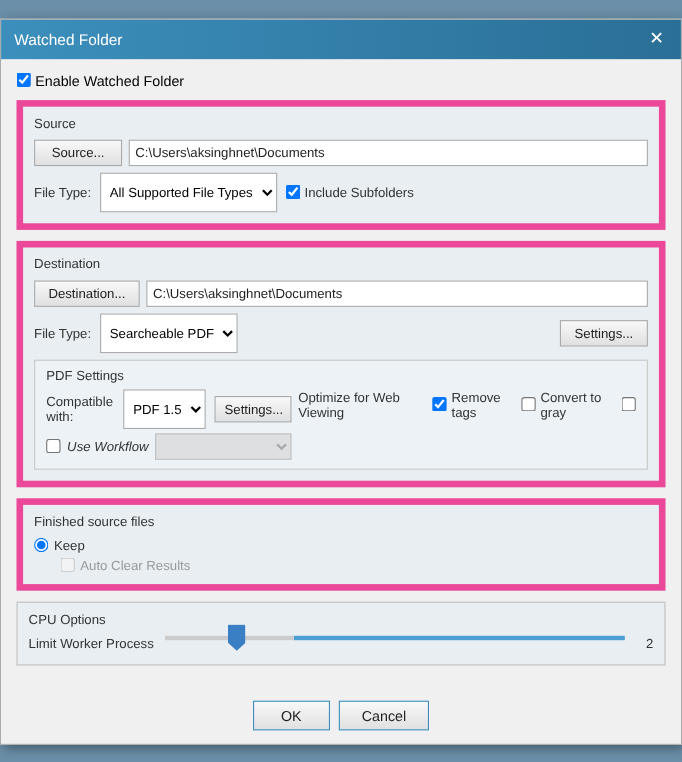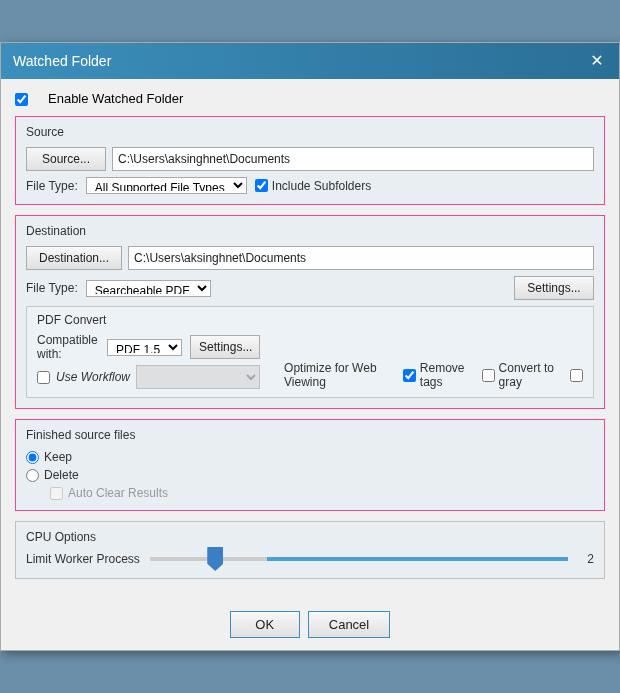--- a/index.html
+++ b/index.html
@@ -40,26 +40,26 @@
       align-items: center;
       justify-content: center;
       line-height: 1;
     }
     .dialog-body {
       padding: 12px 14px;
       background: #f0f0f0;
     }
     .enable-row {
       display: flex;
-      align-items: flex-end;
+      align-items: flex-start;
       margin-bottom: 10px;
-      gap: 20px;
+      gap: 4px;
     }
     .section-panel {
-      border: 1px solid #ec4899;
+      border: 6px solid #ec4899;
       background: #e8eef2;
       margin-bottom: 10px;
       padding: 8px 10px 10px;
       position: relative;
     }
     .section-label {
       font-size: 12px;
       color: #333;
       margin-bottom: 8px;
       font-weight: 400;
@@ -100,21 +100,21 @@
     }
     .file-type-label {
       font-size: 12px;
       color: #333;
     }
     select {
       border: 1px solid #aaa;
       background: white;
       padding: 2px 4px;
       font-size: 12px;
-      height: 17px;
+      height: 36px;
       cursor: pointer;
     }
     .checkbox-label {
       display: flex;
       align-items: center;
       gap: 4px;
       font-size: 12px;
       color: #333;
     }
     
@@ -188,21 +188,20 @@
     }
     
     .cpu-section {
       border: 1px solid #c0c0c0;
       background: #e8eef2;
       padding: 8px 10px 12px;
       margin-bottom: 12px;
     }
     .slider-container {
       display: flex;
-      align-items: center;
       gap: 10px;
       margin-top: 4px;
     }
     .slider {
       flex: 1;
       -webkit-appearance: none;
       appearance: none;
       height: 4px;
       background: linear-gradient(to right, #ccc 0%, #ccc 28%, #4a9fd4 28%, #4a9fd4 28%);
       outline: none;
@@ -306,22 +305,22 @@
           <option>Searcheable PDF</option>
           <option>PDF</option>
           <option>PDF/A</option>
           <option>TIFF</option>
           <option>JPEG</option>
         </select>
         <button class="btn" style="margin-left: auto;">Settings...</button>
       </div>
 
       <div class="pdf-settings-group" style="margin-top: 6px;">
-        <div class="pdf-settings-title">PDF Convert</div>
-        <div style="display:flex; align-items: flex-end; gap: 24px;">
+        <div class="pdf-settings-title">PDF Settings</div>
+        <div style="display:flex; align-items: flex-start; gap: 6px;">
           <div style="flex:1;">
             <div class="pdf-inner-row">
               <span class="compat-label">Compatible with:</span>
               <select>
                 <option>PDF 1.5</option>
                 <option>PDF 1.4</option>
                 <option>PDF 1.6</option>
                 <option>PDF 1.7</option>
               </select>
               <button class="btn btn-sm" style="min-width:70px;">Settings...</button>
@@ -351,24 +350,20 @@
         </div>
       </div>
     </div>
 
     <div class="section-panel">
       <div class="section-label">Finished source files</div>
       <label class="radio-label">
         <input type="radio" name="finished" checked="" style="">
         <span>Keep</span>
       </label>
-      <label class="radio-label">
-        <input type="radio" name="finished" style="">
-        <span>Delete</span>
-      </label>
       <label class="auto-clear" style="color:#999;padding-left:24px;">
         <input type="checkbox" disabled="" style="">
         <span>Auto Clear Results</span>
       </label>
     </div>
 
     <div class="cpu-section">
       <div class="section-label">CPU Options</div>
       <div class="slider-container">
         <span class="compat-label" style="white-space:nowrap;">Limit Worker Process</span>

